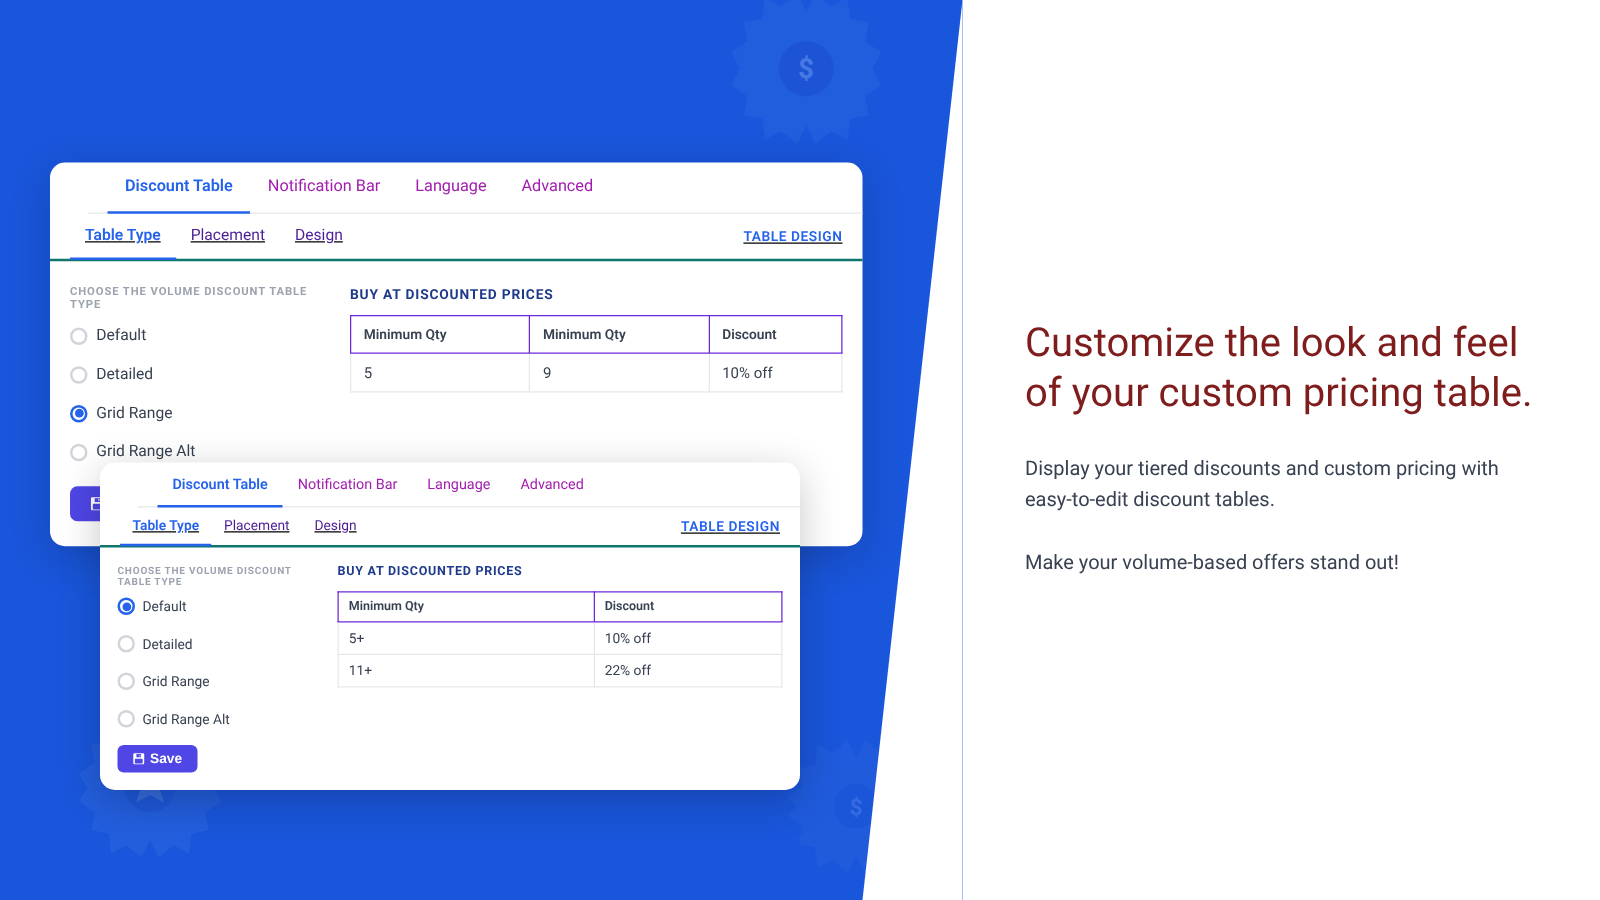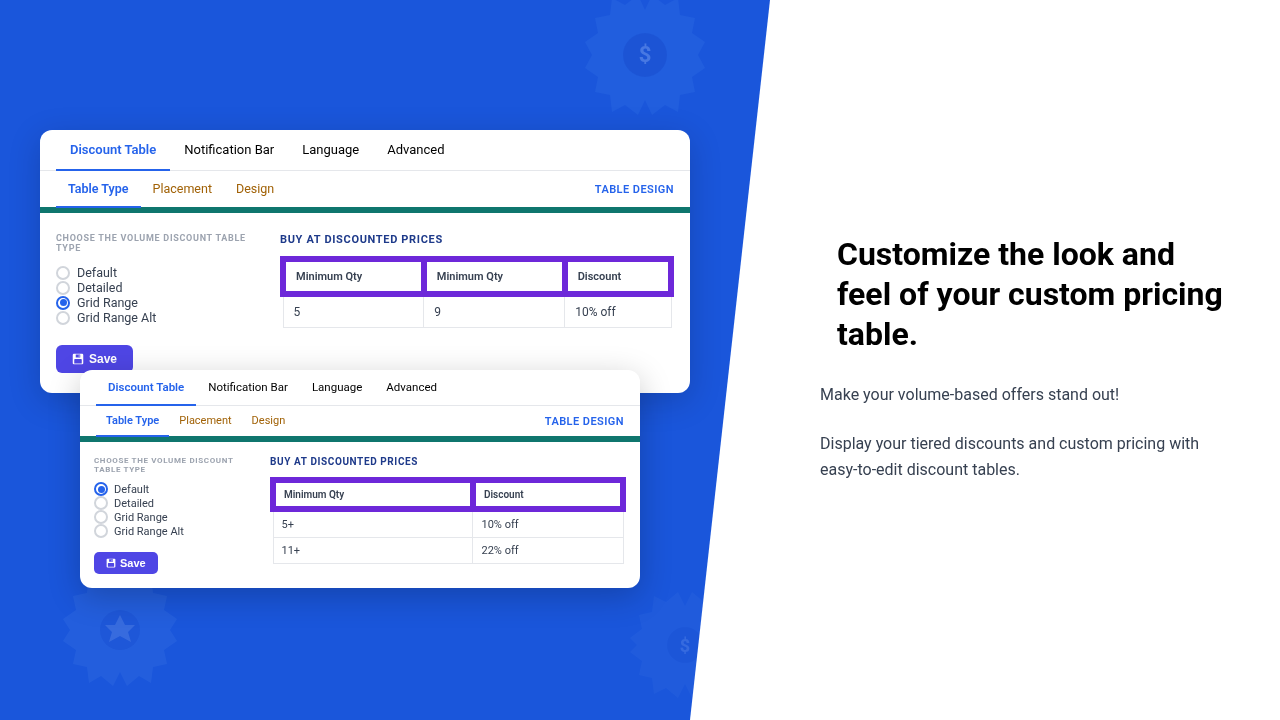--- a/index.html
+++ b/index.html
@@ -70,47 +70,49 @@
       z-index: 3;
       padding: 0;
       overflow: hidden;
     }
 
     
     .tab-bar {
       display: flex;
       border-bottom: 1px solid #e5e7eb;
       padding: 0 16px;
+      margin-left: 30px;
     }
     .tab-item {
       padding: 12px 14px;
       font-size: 13px;
-      color: #000000;
+      color: #a21caf;
       cursor: pointer;
       border-bottom: 2px solid transparent;
       margin-bottom: -1px;
       white-space: nowrap;
     }
     .tab-item.active {
       color: #2563eb;
       border-bottom: 2px solid #2563eb;
       font-weight: 600;
     }
 
     
     .sub-tab-bar {
       display: flex;
-      border-bottom: 6px solid #0f766e;
+      border-bottom: 2px solid #0f766e;
       padding: 0 16px;
       align-items: center;
+      text-decoration: underline;
     }
     .sub-tab-item {
       padding: 10px 12px;
       font-size: 12.5px;
-      color: #a16207;
+      color: #4c1d95;
       cursor: pointer;
       border-bottom: 2px solid transparent;
       margin-bottom: -1px;
     }
     .sub-tab-item.active {
       color: #2563eb;
       border-bottom: 2px solid #2563eb;
       font-weight: 600;
     }
     .table-design-link {
@@ -139,21 +141,21 @@
       font-size: 9px;
       font-weight: 700;
       color: #9ca3af;
       letter-spacing: 0.08em;
       text-transform: uppercase;
       margin-bottom: 12px;
     }
     .radio-group {
       display: flex;
       flex-direction: column;
-      gap: 0;
+      gap: 16px;
     }
     .radio-item {
       display: flex;
       align-items: center;
       gap: 7px;
       font-size: 12.5px;
       color: #374151;
     }
     .radio-circle {
       width: 14px;
@@ -218,21 +220,21 @@
       text-transform: uppercase;
       margin-bottom: 10px;
     }
     .price-table {
       width: 100%;
       border-collapse: collapse;
       border: 1px solid #e5e7eb;
     }
     .price-table th {
       background: #fff;
-      border: 6px solid #6d28d9;
+      border: 1px solid #6d28d9;
       padding: 8px 10px;
       font-size: 11px;
       font-weight: 600;
       color: #374151;
       text-align: left;
     }
     .price-table td {
       border: 1px solid #e5e7eb;
       padding: 8px 10px;
       font-size: 12px;
@@ -280,25 +282,24 @@
       width: 510px;
       height: 720px;
       background: #fff;
       padding: 60px 50px 40px 50px;
       display: flex;
       flex-direction: column;
       justify-content: center;
     }
     .headline {
       font-size: 32px;
-      font-weight: 700;
-      color: #000000;
+      font-weight: 400;
+      color: #7f1d1d;
       line-height: 1.25;
       margin-bottom: 28px;
-      margin-left: 17px;
     }
     .body-text {
       font-size: 16px;
       color: #374151;
       line-height: 1.6;
       margin-bottom: 24px;
     }
 
     
     .left-panel::after {
@@ -472,15 +473,15 @@
       <path d="M55 16 L62 2 L74 12 L86 6 L88 22 L101 25 L98 39 L110 48 L103 55 L110 62 L98 71 L101 85 L88 88 L86 104 L74 98 L62 108 L55 94 L48 108 L36 98 L24 104 L22 88 L9 85 L12 71 L0 62 L7 55 L0 48 L12 39 L9 25 L22 22 L24 6 L36 12 L48 2 Z" fill="#93c5fd" opacity="0.45"></path>
       <circle cx="55" cy="55" r="18" fill="#1e40af" opacity="0.6"></circle>
       <text x="55" y="62" text-anchor="middle" font-size="18" font-weight="bold" fill="#fff">$</text>
     </g>
   </svg>
 
 </div>
 
 <div class="right-panel">
   <h1 class="headline">Customize the look and feel of your custom pricing table.</h1>
+  <p class="body-text">Display your tiered discounts and custom pricing with easy-to-edit discount tables.</p>
   <p class="body-text">Make your volume-based offers stand out!</p>
-  <p class="body-text">Display your tiered discounts and custom pricing with easy-to-edit discount tables.</p>
 </div>
 
 </body></html>

